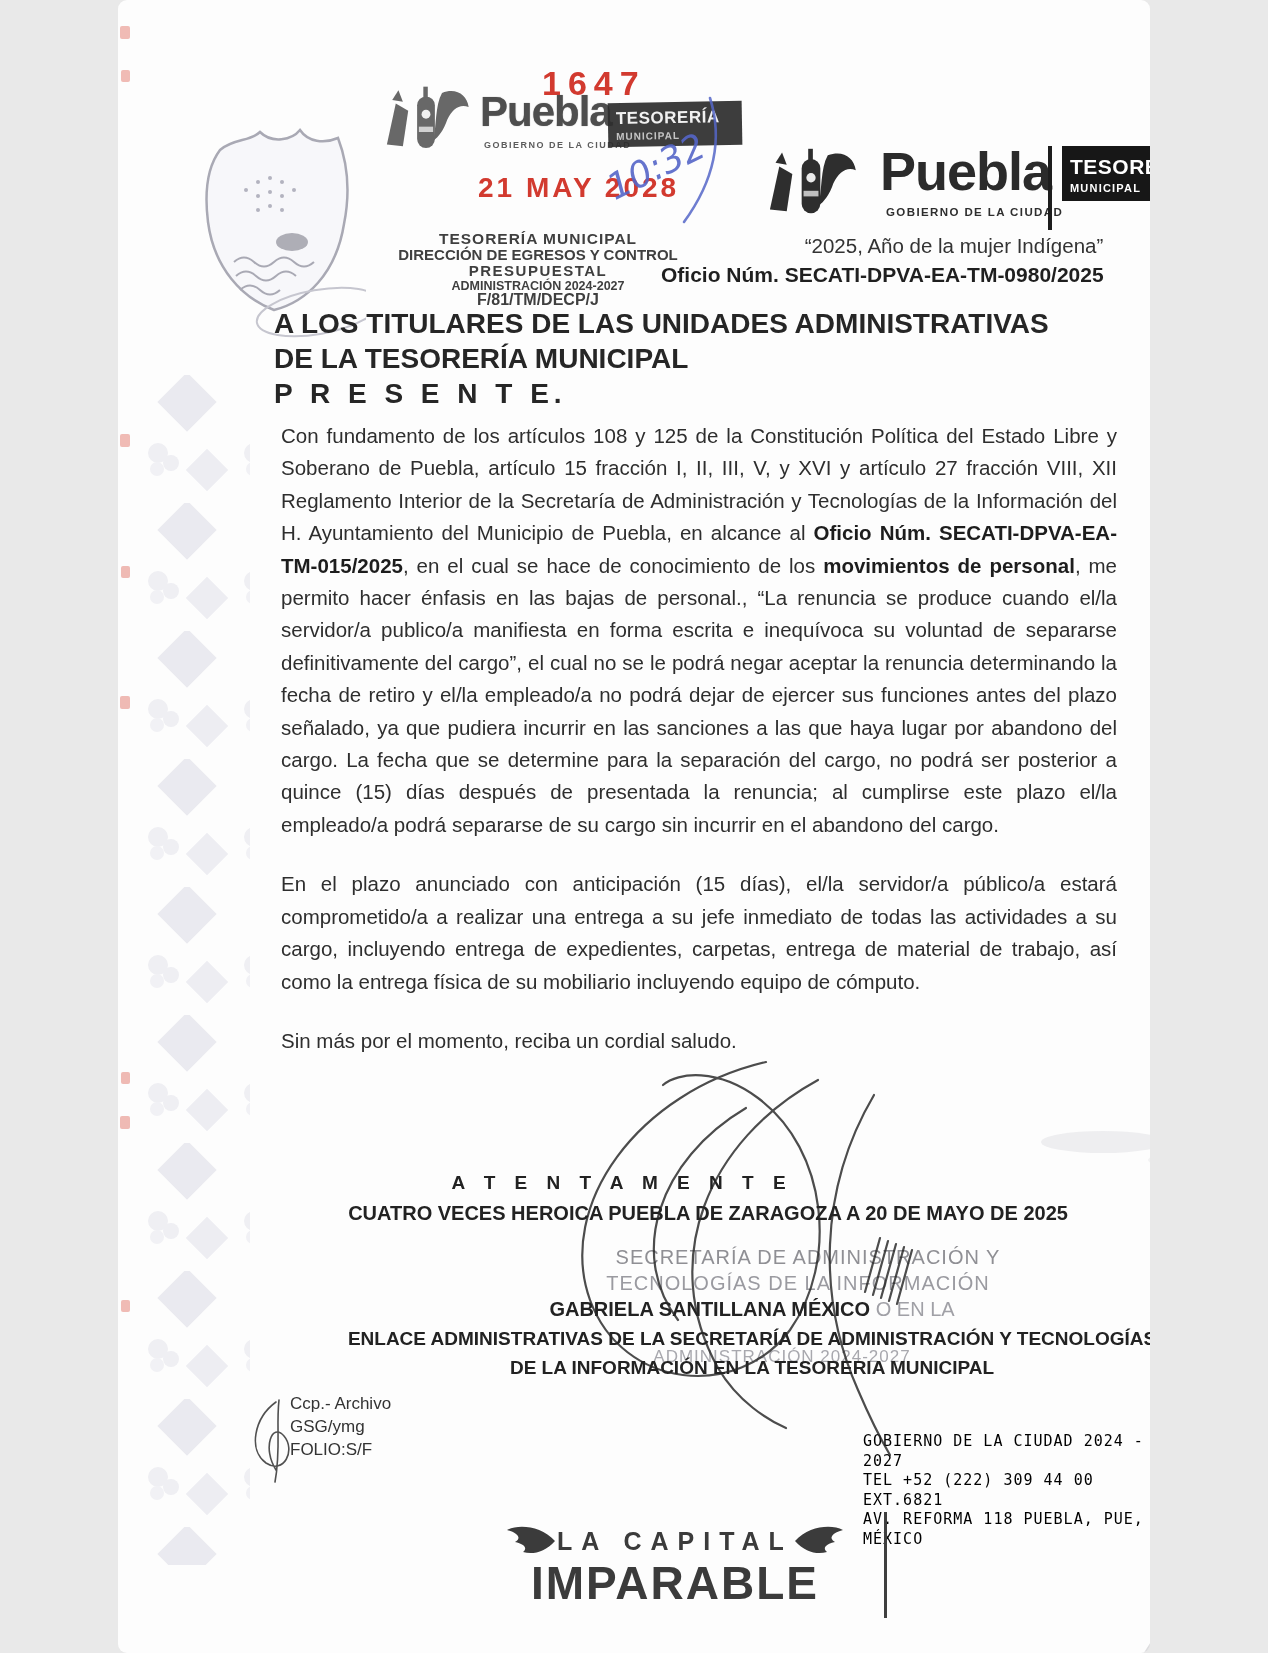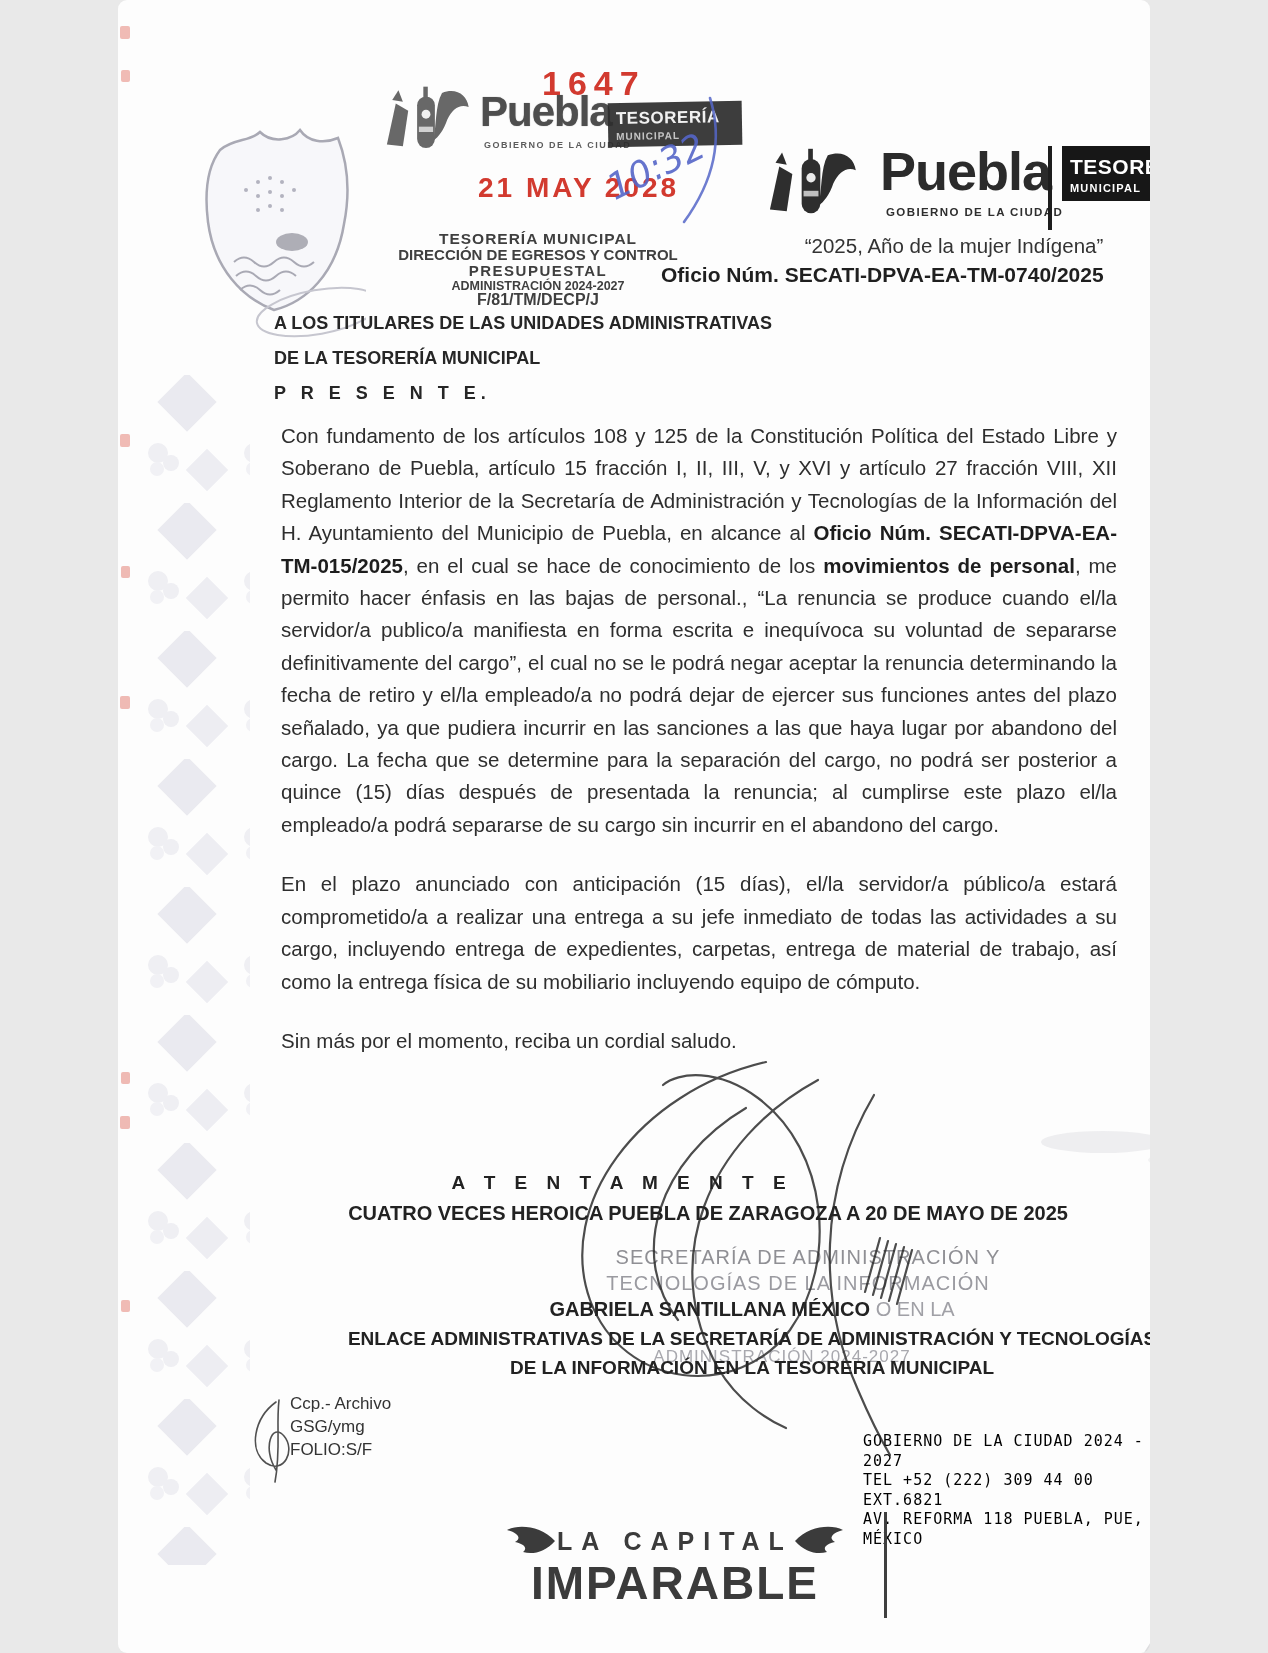--- a/index.html
+++ b/index.html
@@ -30,21 +30,21 @@
   .hd-icon{left:628px;top:146px;width:130px;height:84px;color:#2e2e2e;}
   .hd-logoname{left:762px;top:140px;font-size:54px;font-weight:bold;color:#2b2b2b;letter-spacing:-1px;}
   .hd-tagline{left:768px;top:206px;font-size:11.5px;font-weight:bold;letter-spacing:1.4px;color:#2e2e2e;}
   .hd-vbar{left:930px;top:146px;width:4px;height:84px;background:#1d1d1d;}
   .hd-badge{left:944px;top:146px;width:122px;background:#171717;color:#fff;padding:9px 8px 7px;}
   .hd-badge .b1{font-size:21px;font-weight:bold;letter-spacing:.5px;}
   .hd-badge .b2{font-size:11px;font-weight:bold;letter-spacing:1.2px;margin-top:3px;}
   .hd-motto{left:664px;top:234px;width:344px;text-align:center;font-size:20.5px;color:#333;}
   .hd-oficio{left:543px;top:263px;font-size:21px;font-weight:bold;color:#1f1f1f;}
   
-  .addressee{left:156px;top:306px;font-size:18px;font-weight:bold;line-height:35px;color:#262626;}
+  .addressee{left:156px;top:306px;font-size:28px;font-weight:bold;line-height:35px;color:#262626;}
   .addressee .spaced{letter-spacing:5px;}
   
   .body-text{left:163px;top:420px;width:836px;font-size:20.5px;line-height:32.4px;text-align:justify;color:#2e2e2e;}
   .body-text p{margin:0 0 27px;}
   .body-text strong{color:#1d1d1d;}
   
   .sig-line{left:0;width:1268px;text-align:center;}
   .sig-atent{top:1172px;transform:translateX(-130px);font-size:19px;font-weight:bold;letter-spacing:7px;color:#222;}
   .sig-place{top:1202px;transform:translateX(-44px);font-size:20px;font-weight:bold;color:#222;}
   .sig-stamp1{top:1246px;transform:translateX(56px);font-size:20px;color:#8f8f94;letter-spacing:1px;}
@@ -147,21 +147,21 @@
       <use href="#puebla-icon"></use>
     </svg>
   <div class="abs hd-logoname">Puebla</div>
   <div class="abs hd-tagline">GOBIERNO DE LA CIUDAD</div>
   <div class="abs hd-vbar"></div>
   <div class="abs hd-badge">
     <div class="b1">TESORERÍA</div>
     <div class="b2">MUNICIPAL</div>
   </div>
   <div class="abs hd-motto">“2025, Año de la mujer Indígena”</div>
-  <div class="abs hd-oficio">Oficio Núm. SECATI-DPVA-EA-TM-0740/2025</div>
+  <div class="abs hd-oficio">Oficio Núm. SECATI-DPVA-EA-TM-0980/2025</div>
 
   <div class="abs addressee">
     <div>A LOS TITULARES DE LAS UNIDADES ADMINISTRATIVAS</div>
     <div>DE LA TESORERÍA MUNICIPAL</div>
     <div class="spaced">P R E S E N T E.</div>
   </div>
 
   <div class="abs body-text">
     <p><span>Con fundamento de los artículos 108 y 125 de la Constitución Política del Estado Libre y Soberano de Puebla, artículo 15 fracción I, II, III, V, y XVI y artículo 27 fracción VIII, XII Reglamento Interior de la Secretaría de Administración y Tecnologías de la Información del H. Ayuntamiento del Municipio de Puebla, en alcance al </span><strong>Oficio Núm. SECATI-DPVA-EA-TM-015/2025</strong><span>, en el cual se hace de conocimiento de los </span><strong>movimientos de personal</strong><span>, me permito hacer énfasis en las bajas de personal., “La renuncia se produce cuando el/la servidor/a publico/a manifiesta en forma escrita e inequívoca su voluntad de separarse definitivamente del cargo”, el cual no se le podrá negar aceptar la renuncia determinando la fecha de retiro y el/la empleado/a no podrá dejar de ejercer sus funciones antes del plazo señalado, ya que pudiera incurrir en las sanciones a las que haya lugar por abandono del cargo. La fecha que se determine para la separación del cargo, no podrá ser posterior a quince (15) días después de presentada la renuncia; al cumplirse este plazo el/la empleado/a podrá separarse de su cargo sin incurrir en el abandono del cargo.</span></p>
     <p>En el plazo anunciado con anticipación (15 días), el/la servidor/a público/a estará comprometido/a a realizar una entrega a su jefe inmediato de todas las actividades a su cargo, incluyendo entrega de expedientes, carpetas, entrega de material de trabajo, así como la entrega física de su mobiliario incluyendo equipo de cómputo.</p>

